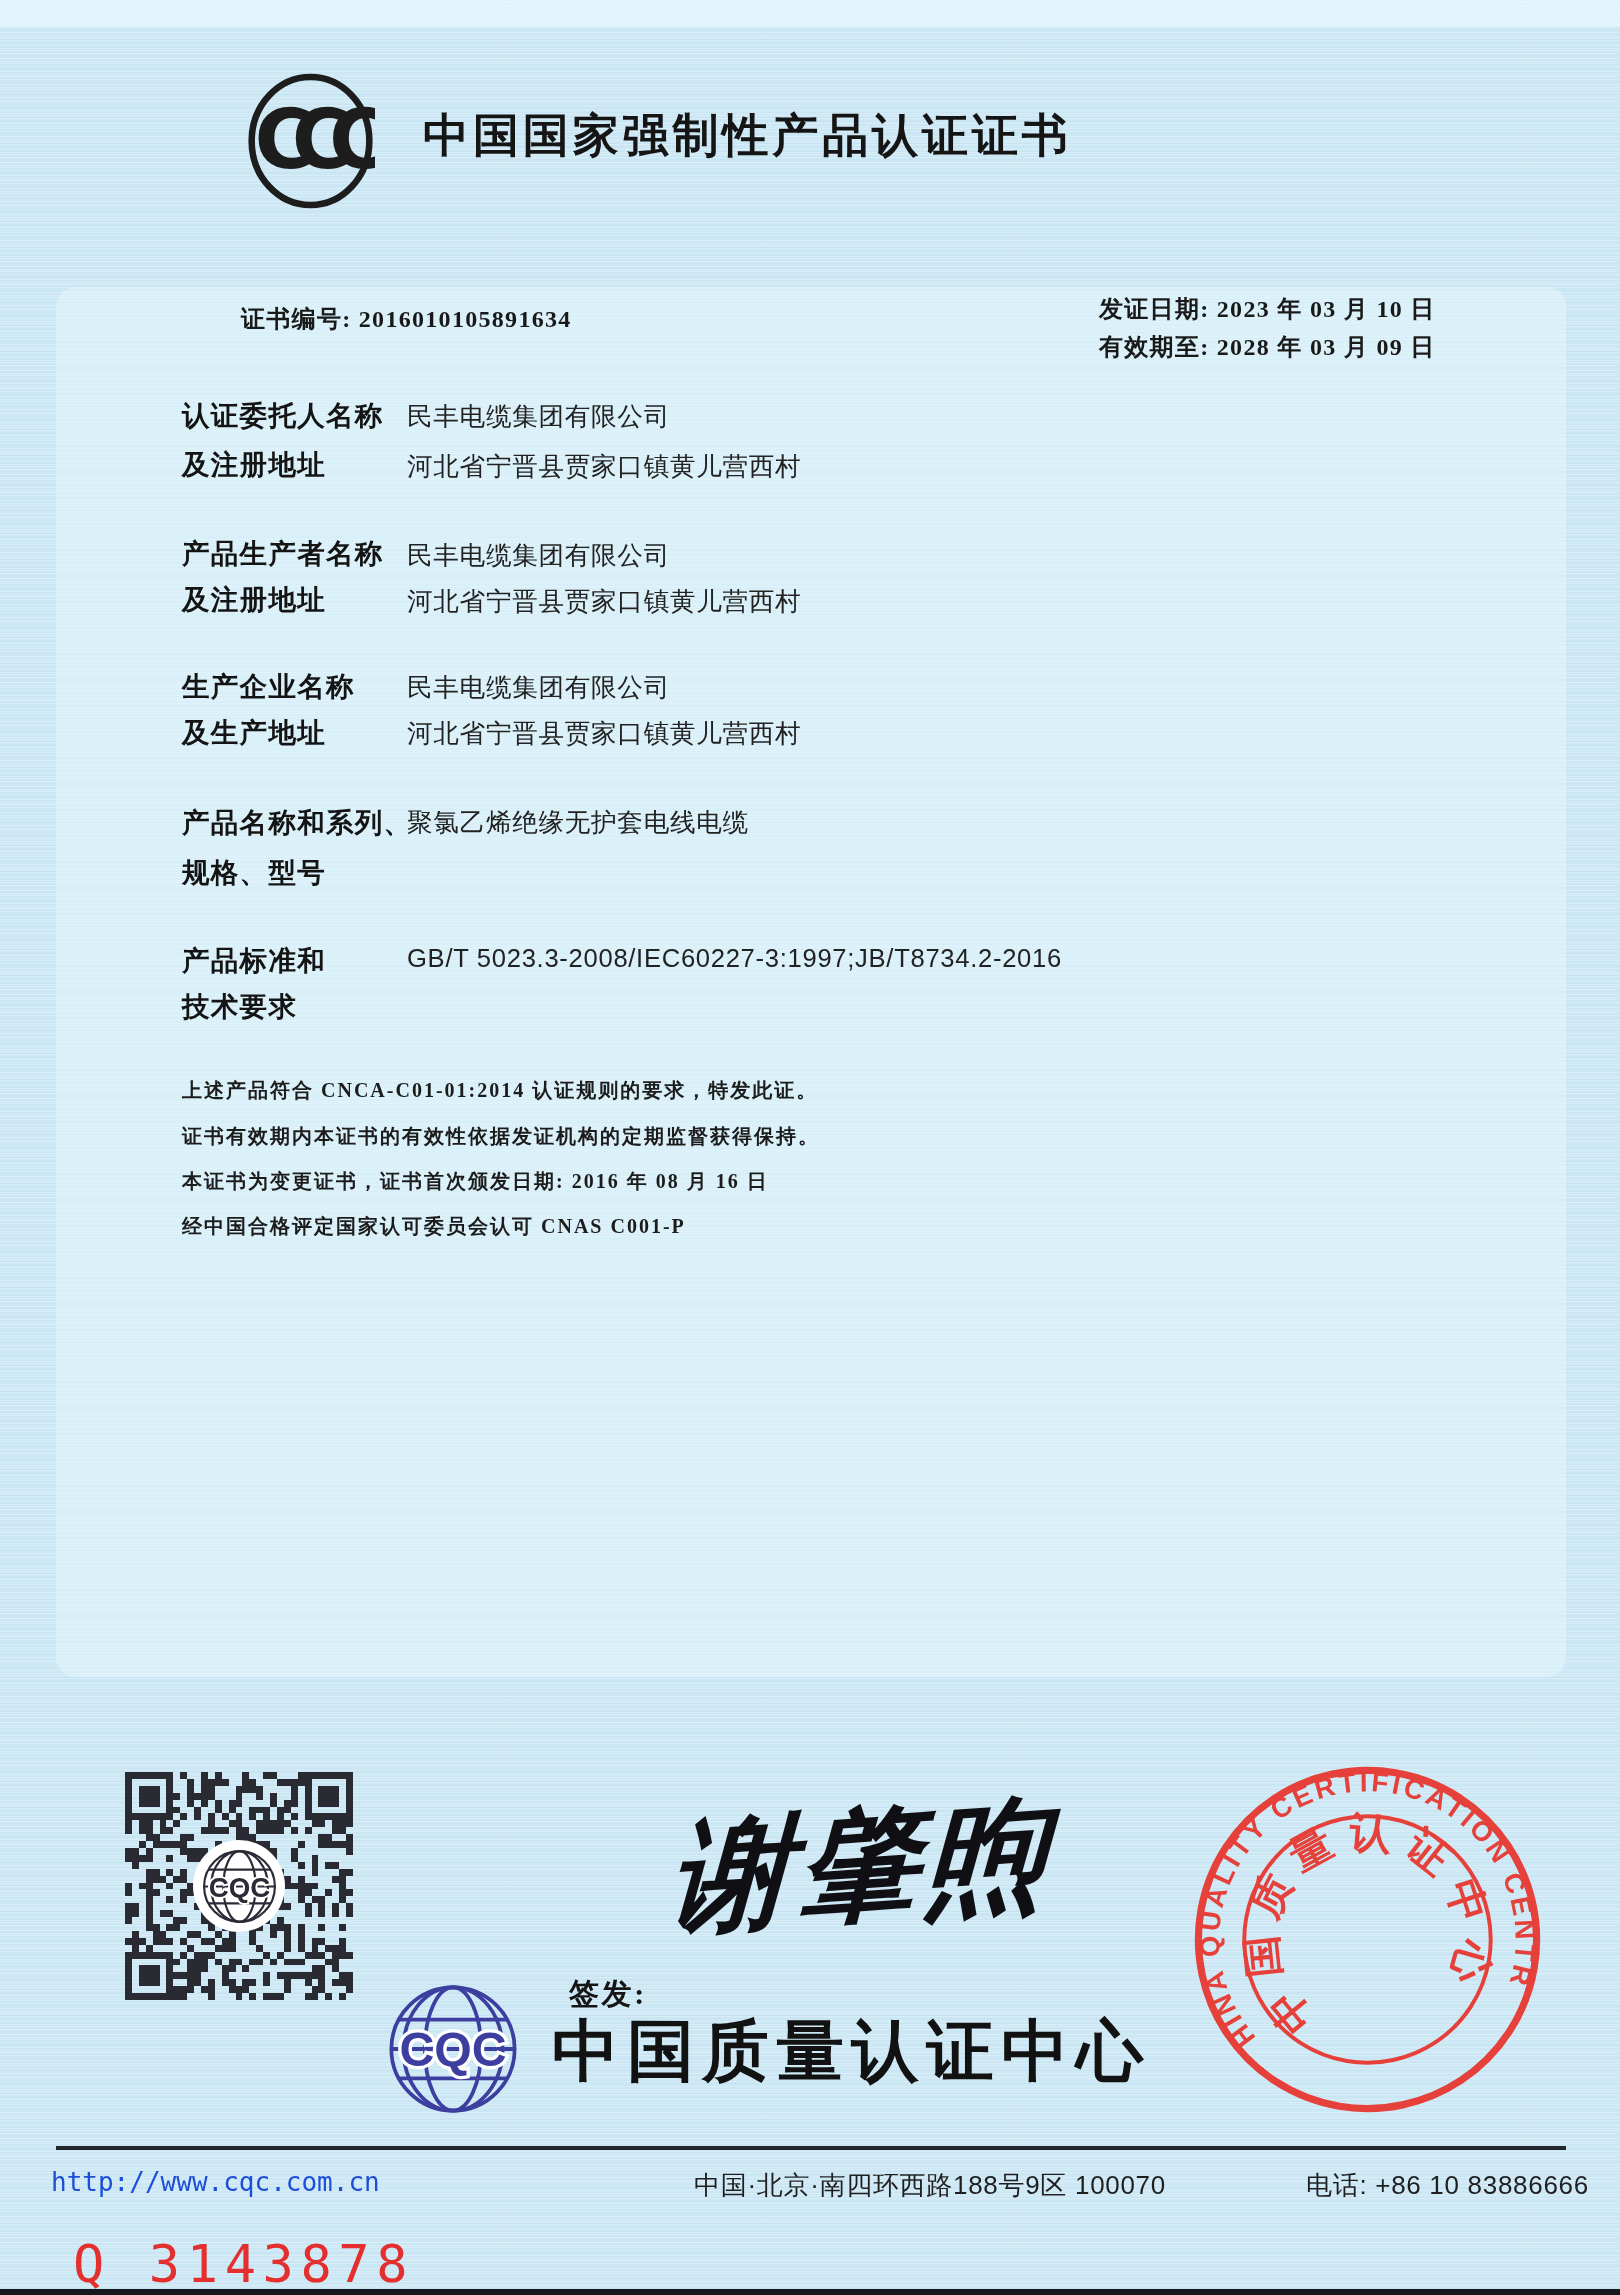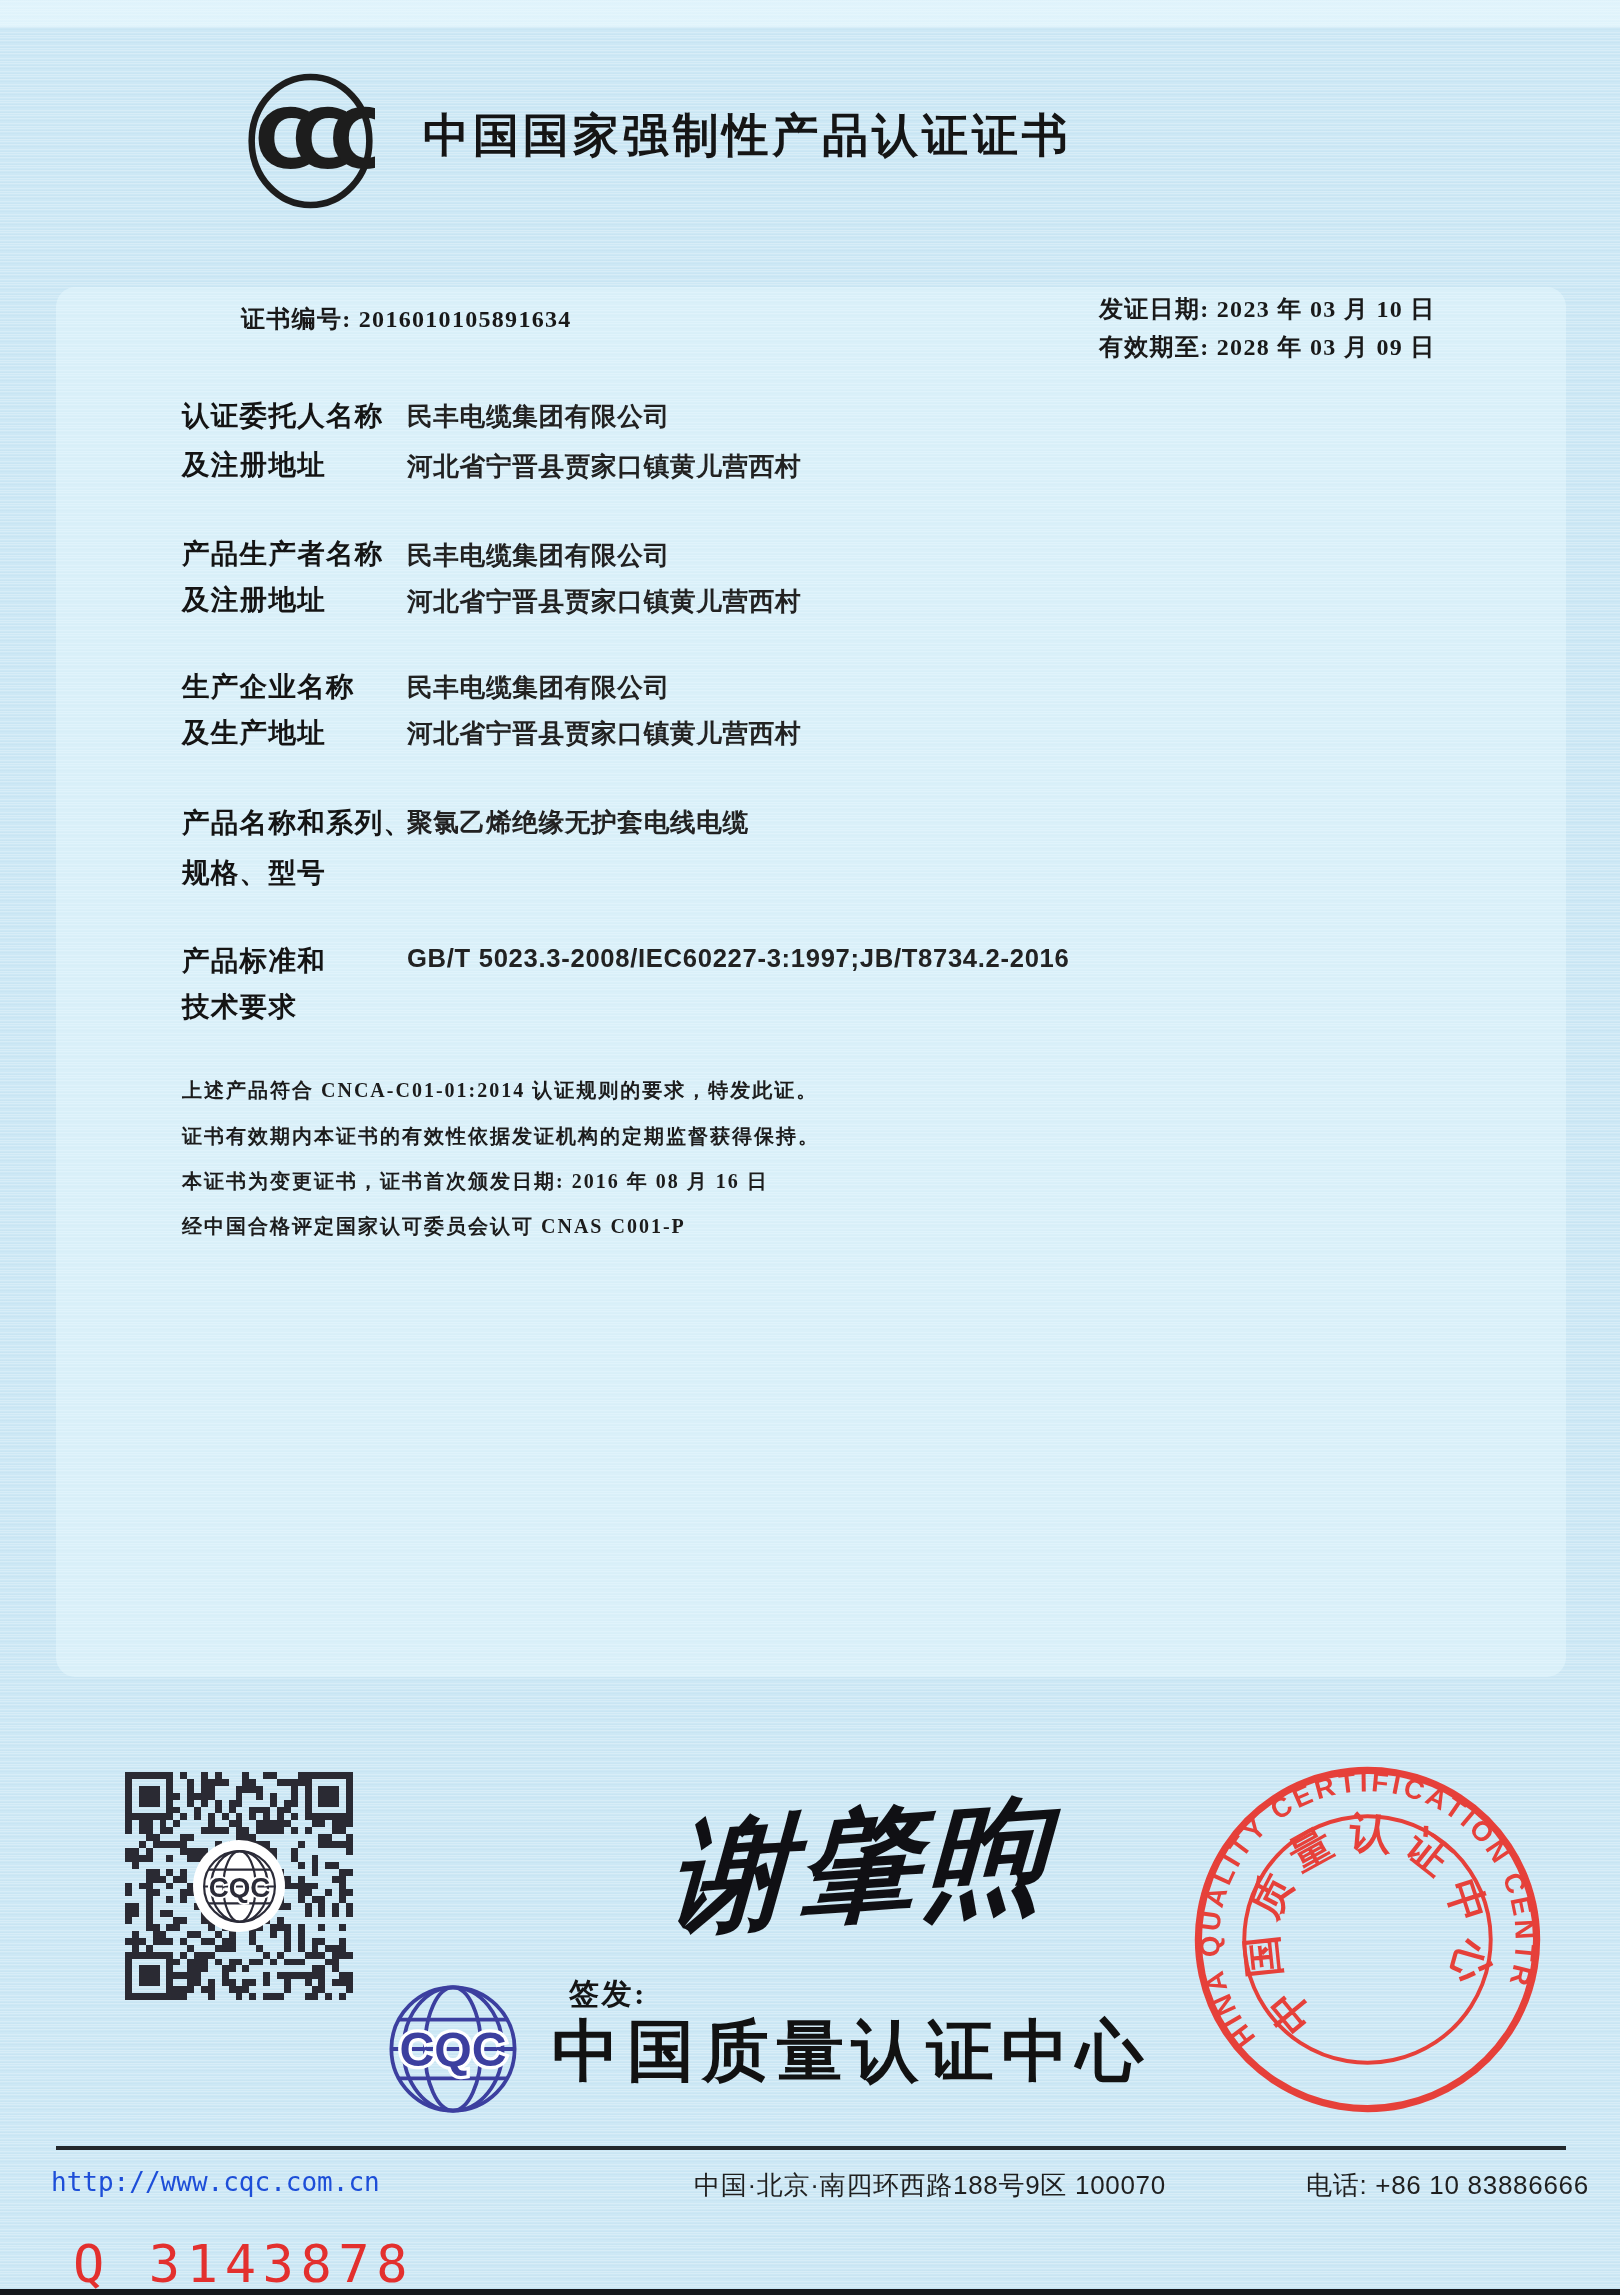--- a/index.html
+++ b/index.html
@@ -32,21 +32,21 @@
     font-family:"Liberation Serif", serif;font-weight:600;
     font-size:24px;letter-spacing:1.3px;color:#191919;
   }
   .dates{line-height:38px;}
   .lbl{
     position:absolute;white-space:nowrap;
     font-size:27.5px;font-weight:700;letter-spacing:1.3px;color:#141414;
   }
   .val{
     position:absolute;white-space:nowrap;
-    font-size:25.6px;font-weight:700;letter-spacing:0.7px;color:#222;
+    font-size:25.6px;font-weight:400;letter-spacing:0.7px;color:#222;
   }
   .stmt{
     position:absolute;white-space:nowrap;
     font-family:"Liberation Serif", serif;font-weight:600;
     font-size:20px;letter-spacing:2px;color:#1c1c1c;
   }
   .note{
     position:absolute;left:0;right:0;top:1724px;text-align:center;
     font-size:23.6px;letter-spacing:1.3px;color:#2a2a2a;
   }

